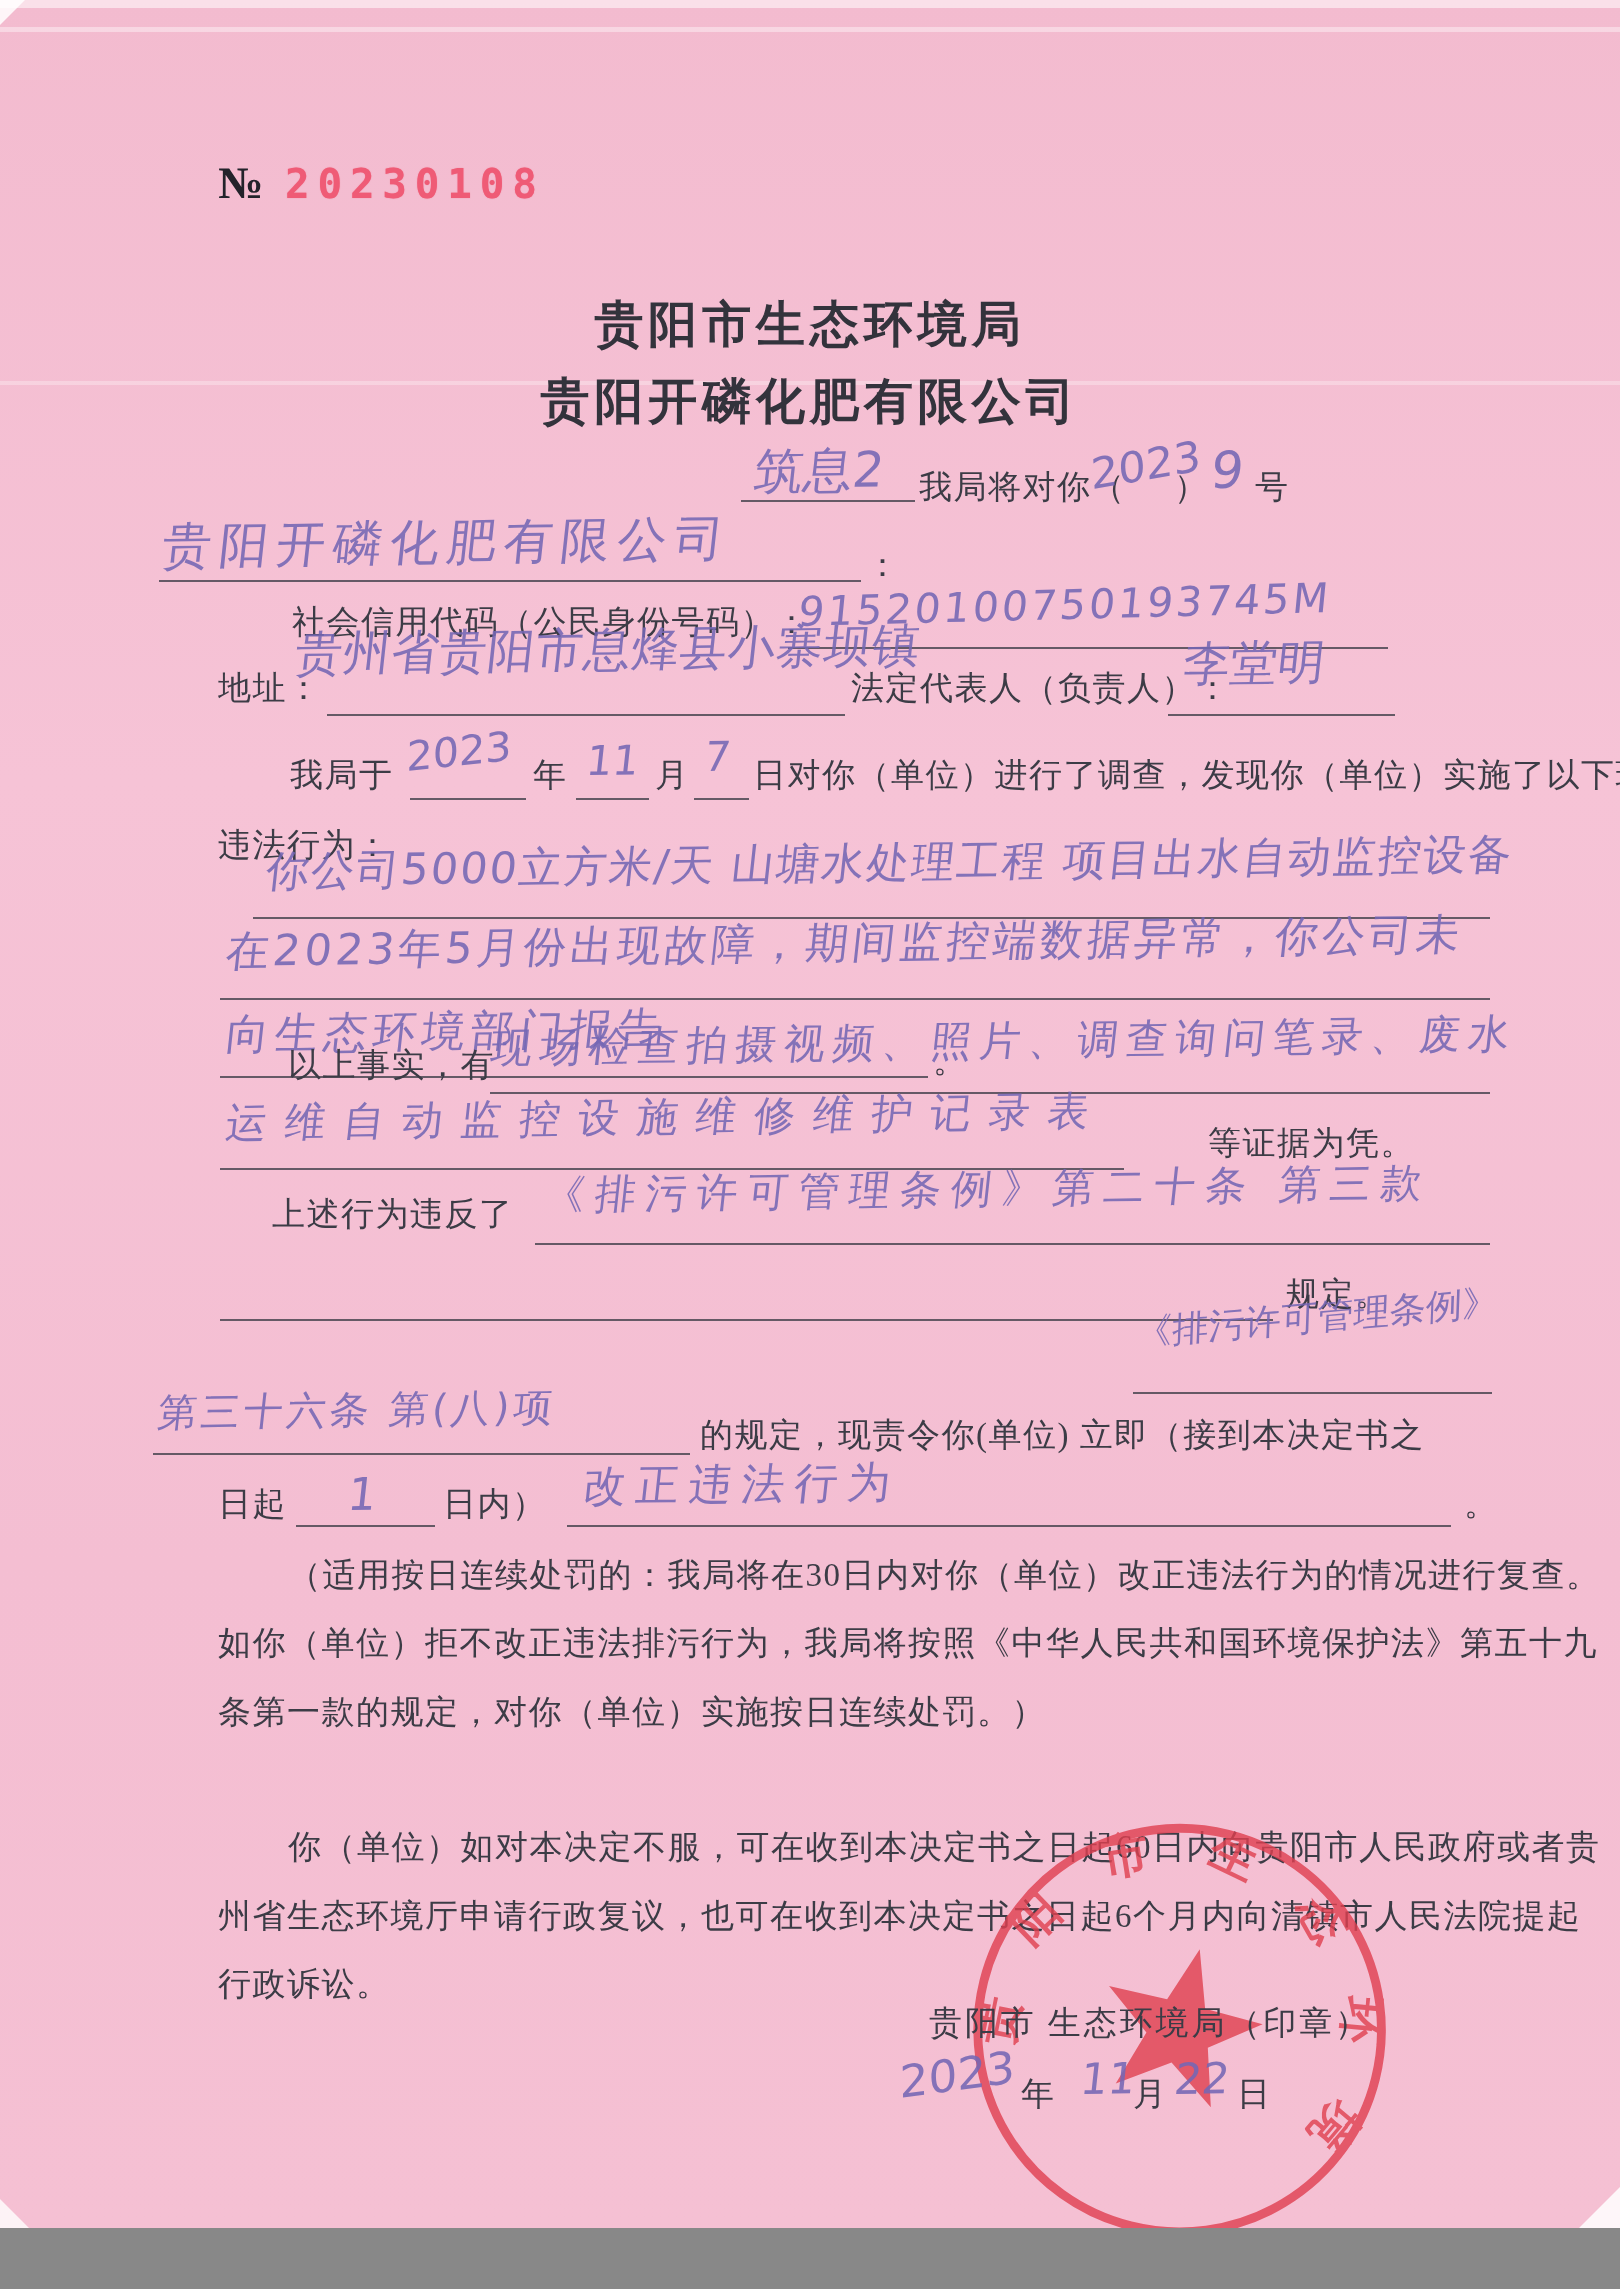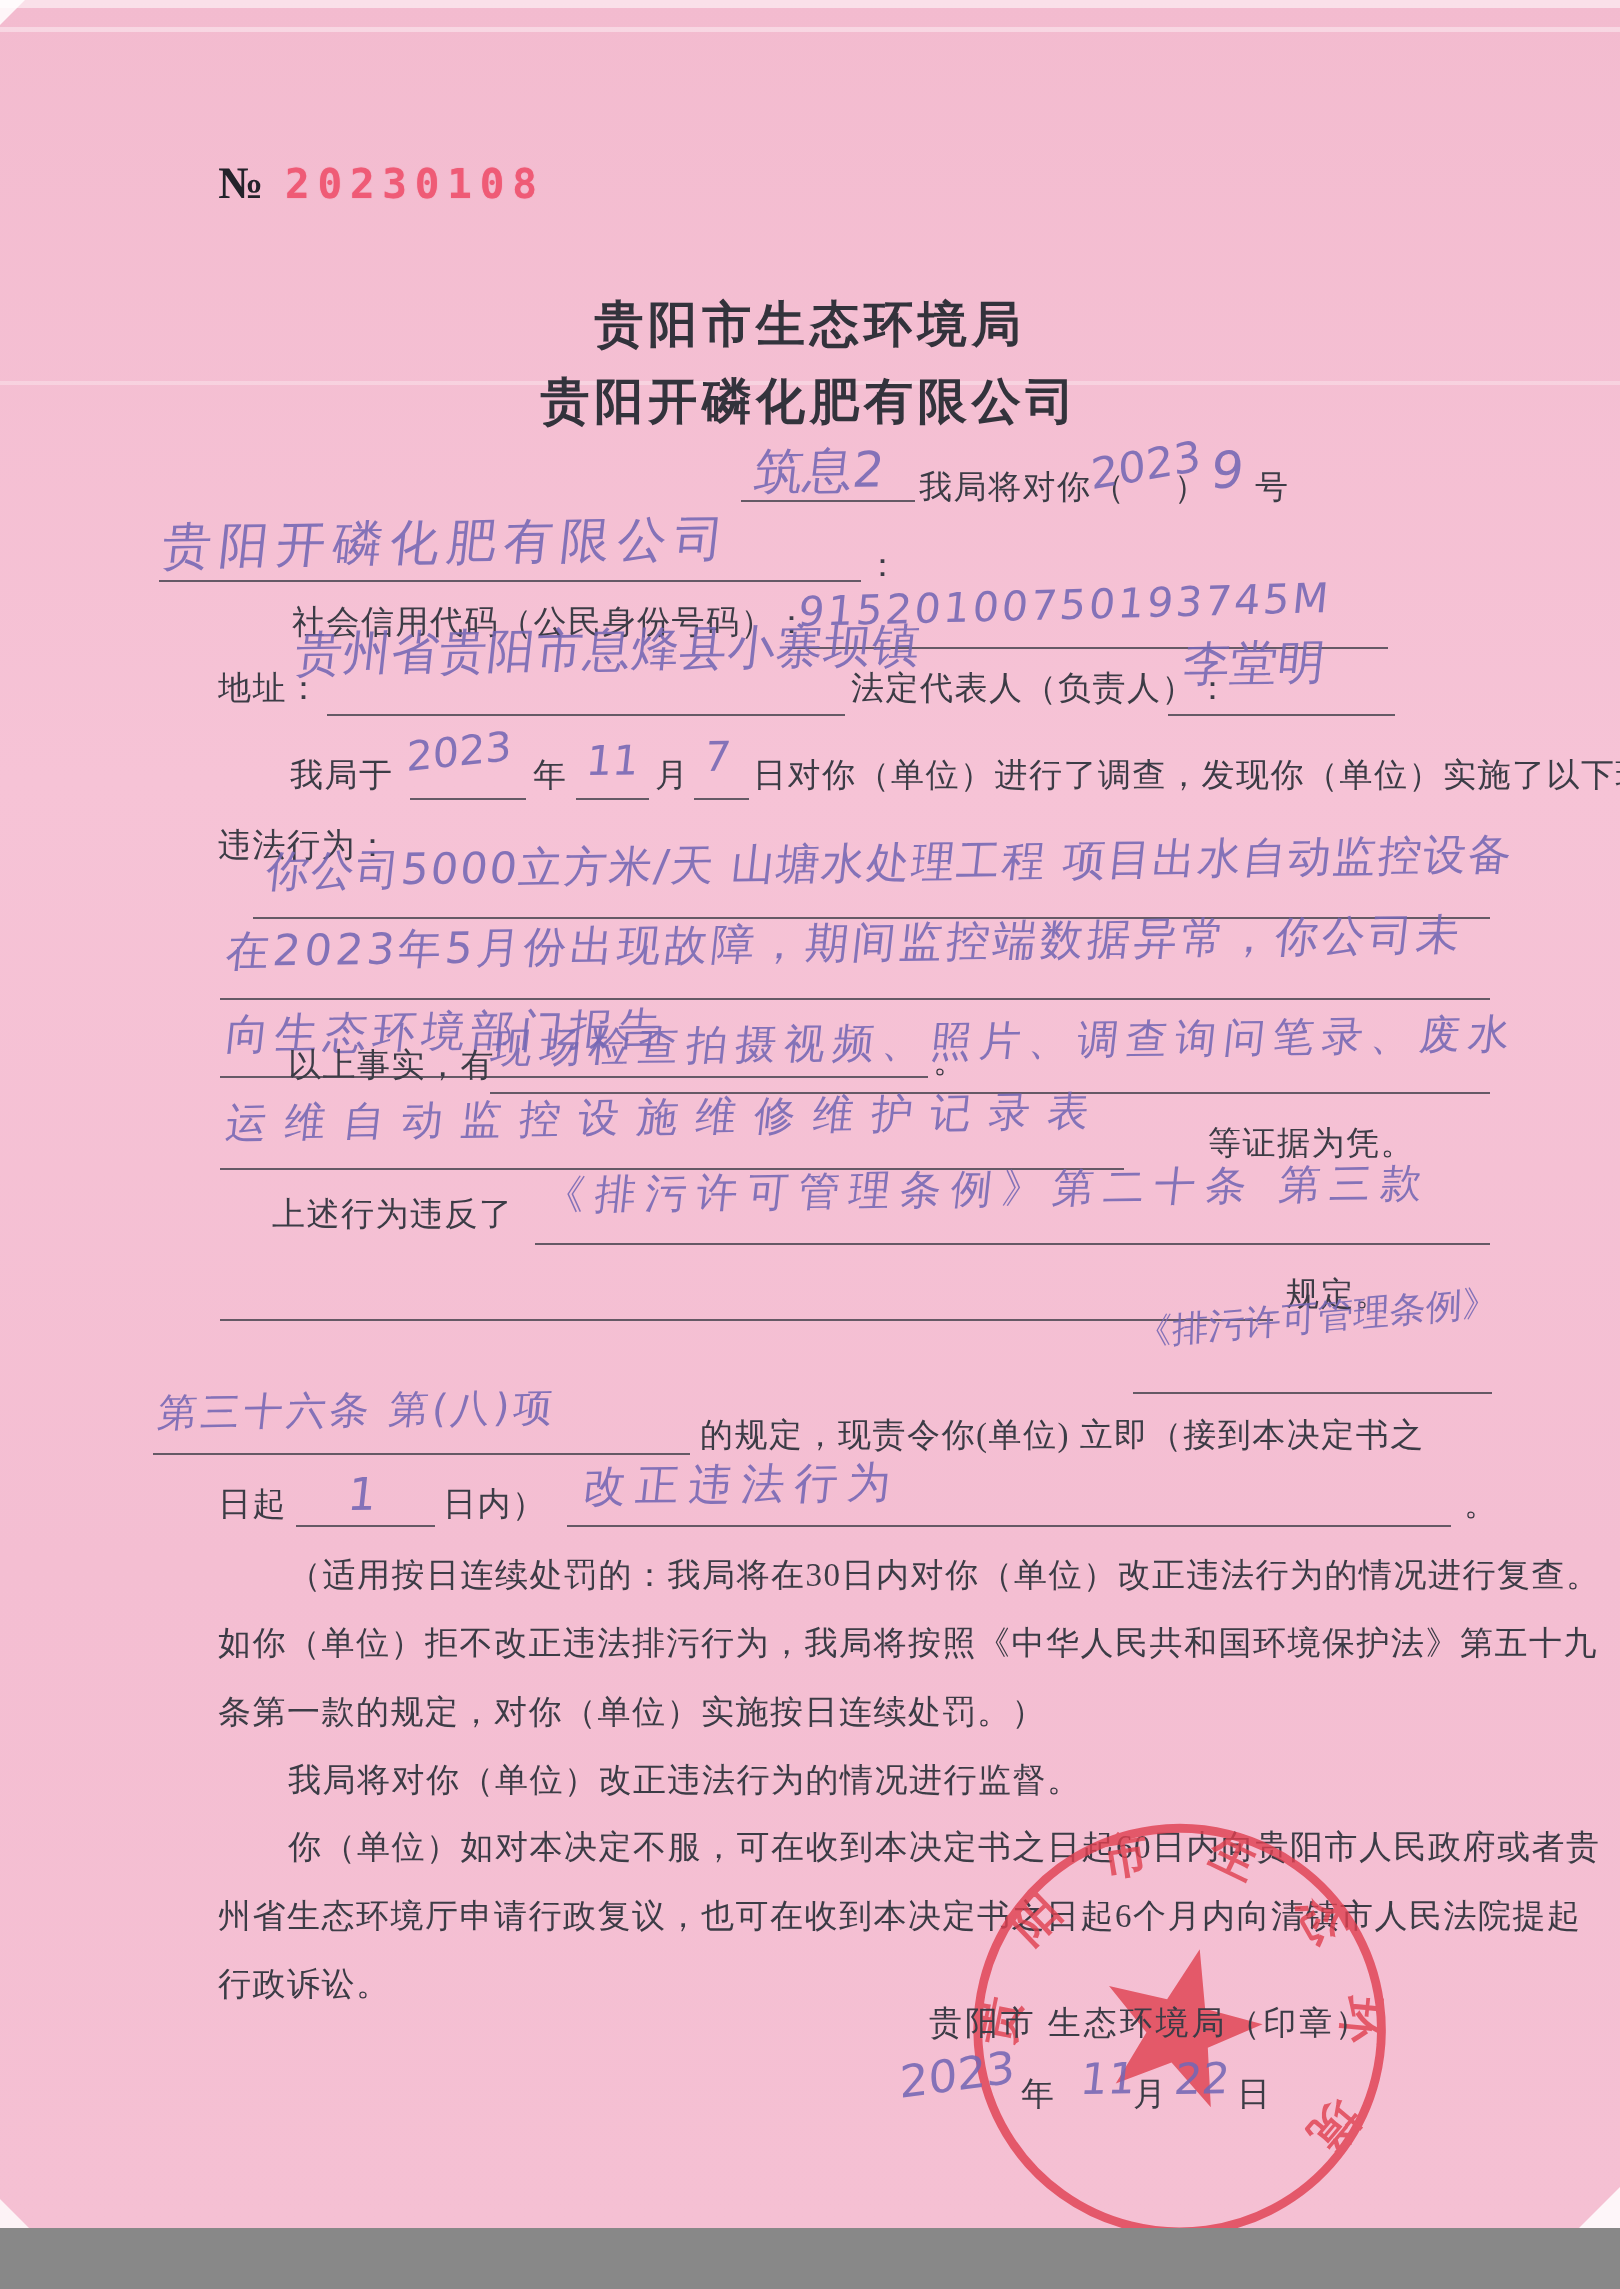--- a/index.html
+++ b/index.html
@@ -121,21 +121,20 @@
   <div class="rule" style="left:296px;top:1525px;width:139px;"></div>
   <div class="abs printed" style="left:443px;top:1484px;">日内）</div>
   <div class="abs hand" style="left:580px;top:1458px;font-size:43px;letter-spacing:9.8px;">改正违法行为</div>
   <div class="rule" style="left:567px;top:1525px;width:884px;"></div>
   <div class="abs printed" style="left:1464px;top:1484px;">。</div>
 
   <div class="abs printed" style="left:288px;top:1555px;white-space:nowrap;">（适用按日连续处罚的：我局将在30日内对你（单位）改正违法行为的情况进行复查。</div>
   <div class="abs printed" style="left:218px;top:1623px;white-space:nowrap;">如你（单位）拒不改正违法排污行为，我局将按照《中华人民共和国环境保护法》第五十九</div>
   <div class="abs printed" style="left:218px;top:1692px;white-space:nowrap;">条第一款的规定，对你（单位）实施按日连续处罚。）</div>
 
-  <div class="abs printed" style="left:288px;top:1760px;white-space:nowrap;">我局将对你（单位）改正违法行为的情况进行监督。</div>
 
   <div class="abs printed" style="left:288px;top:1827px;white-space:nowrap;">你（单位）如对本决定不服，可在收到本决定书之日起60日内向贵阳市人民政府或者贵</div>
   <div class="abs printed" style="left:218px;top:1896px;white-space:nowrap;">州省生态环境厅申请行政复议，也可在收到本决定书之日起6个月内向清镇市人民法院提起</div>
   <div class="abs printed" style="left:218px;top:1964px;white-space:nowrap;">行政诉讼。</div>
 
   <svg class="abs seal" style="left:965px;top:1805px;" width="433" height="443" viewBox="0 0 442 452">
     <defs>
       <path id="sealArc" d="M 82.4,326.4 A 168,168 0 1 1 357.6,326.4" fill="none"></path>
     </defs>
     <circle class="seal-ring" cx="220" cy="230" r="206"></circle>

